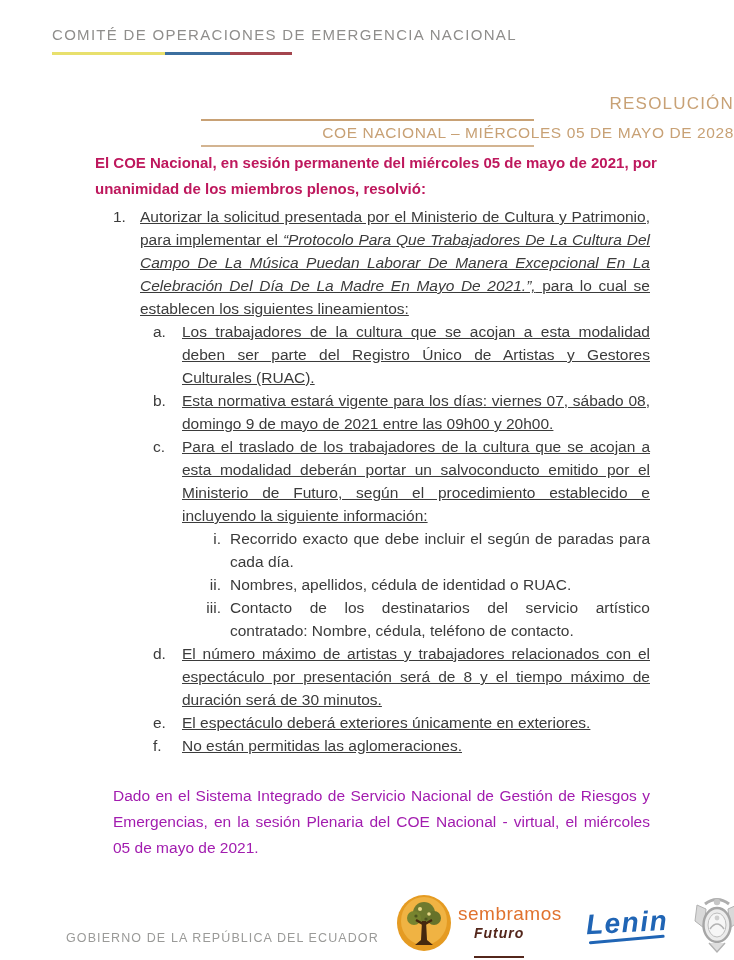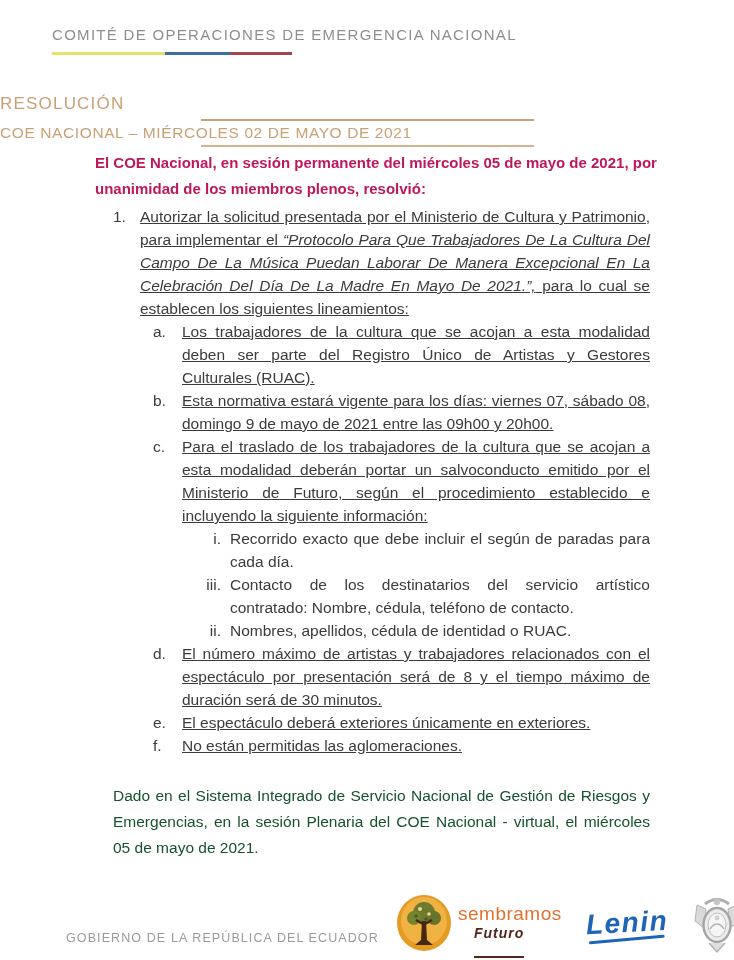--- a/index.html
+++ b/index.html
@@ -9,21 +9,21 @@
 
   
   .header { position:absolute; left:52px; top:26px; }
   .header-title { font-size:15px; letter-spacing:1.3px; color:#8f8e8c; font-weight:400; }
   .tricolor { display:flex; margin-top:9px; height:3px; width:240px; }
   .seg-yellow { width:113px; height:3px; background:#e8e06d; }
   .seg-blue { width:65px; height:3px; background:#3c6f9f; }
   .seg-red { width:62px; height:3px; background:#a4454e; }
 
   
-  .title-block { position:absolute; top:95px; left:0; width:100%; text-align:left; color:#c8a175; }
+  .title-block { position:absolute; top:95px; left:0; width:100%; text-align:right; color:#c8a175; }
   .res-title { font-size:17px; letter-spacing:1.2px; line-height:18px; }
   .rule { width:333px; height:2px; background:#c8a175; margin:6px auto 3px; }
   .res-subtitle { font-size:15.5px; letter-spacing:0.6px; line-height:17px; }
   .rule.rule-2 { margin:4px auto 0; opacity:0.8; }
 
   
   .intro { position:absolute; left:95px; top:150px; width:592px; font-size:15px; font-weight:bold; color:#be185d; line-height:26px; }
 
   
   .doc-body { position:absolute; left:113px; top:205px; width:537px; font-size:15.5px; color:#3b3b3b; line-height:23px; }
@@ -36,21 +36,21 @@
   .letter-list { margin-left:13px; }
   .letter-item { display:flex; }
   .letter-marker { width:29px; flex:none; }
   .letter-body { flex:1; min-width:0; }
 
   .roman-item { display:flex; }
   .roman-marker { flex:none; width:48px; text-align:right; padding-right:9px; }
   .roman-text { flex:1; min-width:0; text-align:justify; }
 
   
-  .closing { position:absolute; left:113px; top:783px; width:537px; font-size:15.5px; line-height:26px; color:#14532d; text-align:justify; }
+  .closing { position:absolute; left:113px; top:783px; width:537px; font-size:15.5px; line-height:26px; color:#a21caf; text-align:justify; }
 
   
   .gov-label { position:absolute; left:66px; top:931px; font-size:12.5px; letter-spacing:1.1px; color:#9a9a98; }
   .logos { position:absolute; left:396px; top:892px; display:flex; align-items:center; }
 
   .sembramos { display:flex; align-items:center; }
   .sembramos-words { margin-left:6px; line-height:1;margin-top:12px; }
   .sembramos-word1 { color:#e0722e; font-size:19px; letter-spacing:0.5px; display:block; }
   .sembramos-word2 { color:#53261b; font-size:14px; font-weight:bold; font-style:italic; display:inline-block; margin:3px 0 0 16px; border-bottom:2px solid #53261b; padding-bottom:16px; letter-spacing:1px; }
 
@@ -70,21 +70,21 @@
     <div class="tricolor">
       <span class="seg-yellow"></span>
       <span class="seg-blue"></span>
       <span class="seg-red"></span>
     </div>
   </div>
 
   <div class="title-block">
     <div class="res-title">RESOLUCIÓN</div>
     <div class="rule rule-1"></div>
-    <div class="res-subtitle">COE NACIONAL – MIÉRCOLES 02 DE MAYO DE 2021</div>
+    <div class="res-subtitle">COE NACIONAL – MIÉRCOLES 05 DE MAYO DE 2028</div>
     <div class="rule rule-2"></div>
   </div>
 
   <div class="intro">El COE Nacional, en sesión permanente del miércoles 05 de mayo de 2021, por unanimidad de los miembros plenos, resolvió:</div>
 
   <div class="doc-body">
     <div class="num-item">
       <span class="num-marker">1.</span>
       <div class="num-body">
         <div class="para"><span>Autorizar la solicitud presentada por el Ministerio de Cultura y Patrimonio, para implementar el </span><span class="quoted-italic">“Protocolo Para Que Trabajadores De La Cultura Del Campo De La Música Puedan Laborar De Manera Excepcional En La Celebración Del Día De La Madre En Mayo De 2021.”,</span><span> para lo cual se establecen los siguientes lineamientos:</span></div>
@@ -104,26 +104,26 @@
           <div class="letter-item">
             <span class="letter-marker">c.</span>
             <div class="letter-body">
               <div class="para">Para el traslado de los trabajadores de la cultura que se acojan a esta modalidad deberán portar un salvoconducto emitido por el Ministerio de Futuro, según el procedimiento establecido e incluyendo la siguiente información:</div>
               <div class="roman-list">
                 <div class="roman-item">
                   <span class="roman-marker">i.</span>
                   <div class="roman-text">Recorrido exacto que debe incluir el según de paradas para cada día.</div>
                 </div>
                 <div class="roman-item">
+                  <span class="roman-marker">ii.</span>
+                  <div class="roman-text">Nombres, apellidos, cédula de identidad o RUAC.</div>
+                </div>
+                <div class="roman-item">
                   <span class="roman-marker">iii.</span>
                   <div class="roman-text">Contacto de los destinatarios del servicio artístico contratado: Nombre, cédula, teléfono de contacto.</div>
-                </div>
-                <div class="roman-item">
-                  <span class="roman-marker">ii.</span>
-                  <div class="roman-text">Nombres, apellidos, cédula de identidad o RUAC.</div>
                 </div>
               </div>
             </div>
           </div>
 
           <div class="letter-item">
             <span class="letter-marker">d.</span>
             <div class="letter-body para">El número máximo de artistas y trabajadores relacionados con el espectáculo por presentación será de 8 y el tiempo máximo de duración será de 30 minutos.</div>
           </div>
 

